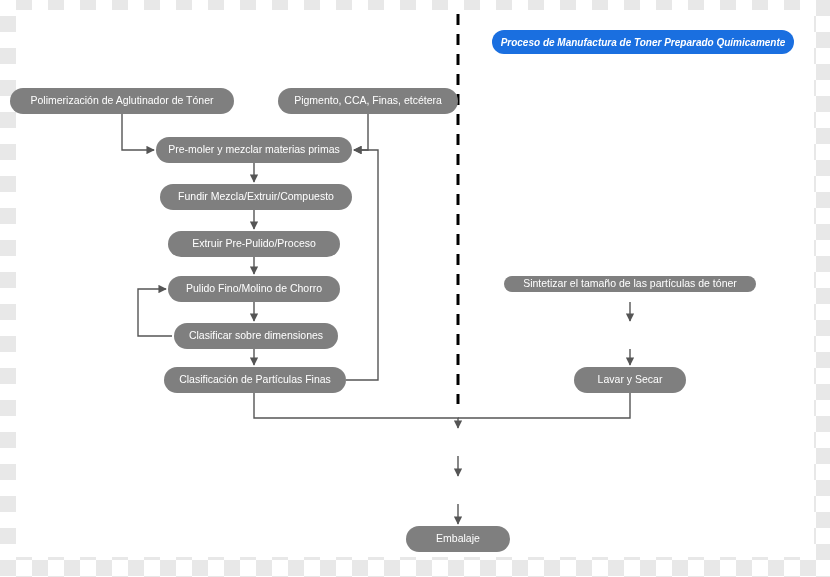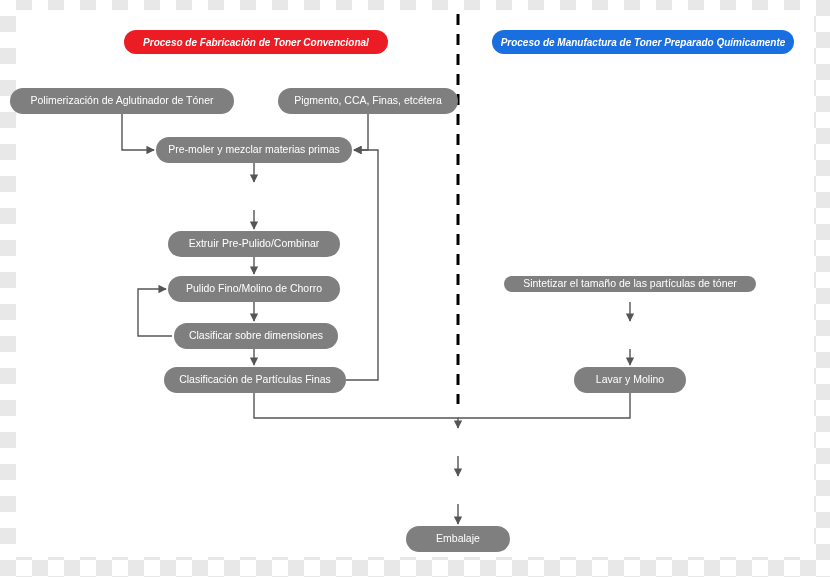--- a/index.html
+++ b/index.html
@@ -89,41 +89,41 @@
       <path d="M 630 349 L 630 365"></path>
       <path d="M 630 393 L 630 418 L 458 418" marker-end="none"></path>
 
       <path d="M 458 456 L 458 476"></path>
       <path d="M 458 504 L 458 524"></path>
     </g>
 
     <line x1="458" y1="14" x2="458" y2="404" stroke="#000000" stroke-width="3" stroke-dasharray="11 9"></line>
   </svg>
 
-  <div class="title red" style="left:124px; top:30px; width:264px; height:24px;">Proceso de Fabricación de Toner Convencional</div>
 
   <div class="title blue" style="left:492px; top:30px; width:302px; height:24px;">Proceso de Manufactura de Toner Preparado Químicamente</div>
 
   <div class="node" style="left:10px; top:88px; width:224px; height:26px;">Polimerización de Aglutinador de Tóner</div>
 
   <div class="node" style="left:278px; top:88px; width:180px; height:26px;">Pigmento, CCA, Finas, etcétera</div>
 
   <div class="node" style="left:156px; top:137px; width:196px; height:26px;">Pre-moler y mezclar materias primas</div>
 
+  <div class="node" style="left:160px; top:184px; width:192px; height:26px;">Fundir Mezcla/Extruir/Compuesto</div>
 
-  <div class="node" style="left:168px; top:231px; width:172px; height:26px;">Extruir Pre-Pulido/Combinar</div>
+  <div class="node" style="left:168px; top:231px; width:172px; height:26px;">Extruir Pre-Pulido/Proceso</div>
 
   <div class="node" style="left:168px; top:276px; width:172px; height:26px;">Pulido Fino/Molino de Chorro</div>
 
   <div class="node" style="left:174px; top:323px; width:164px; height:26px;">Clasificar sobre dimensiones</div>
 
   <div class="node" style="left:164px; top:367px; width:182px; height:26px;">Clasificación de Partículas Finas</div>
 
   <div class="node" style="left:504px; top:276px; width:252px; height:16px;">Sintetizar el tamaño de las partículas de tóner</div>
 
 
-  <div class="node" style="left:574px; top:367px; width:112px; height:26px;">Lavar y Molino</div>
+  <div class="node" style="left:574px; top:367px; width:112px; height:26px;">Lavar y Secar</div>
 
 
 
   <div class="node" style="left:406px; top:526px; width:104px; height:26px;">Embalaje</div>
 
 </div>
 
 </body></html>

